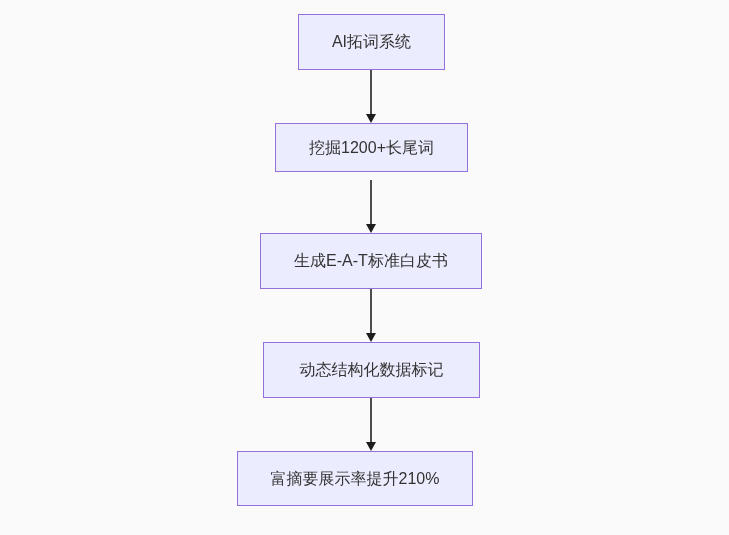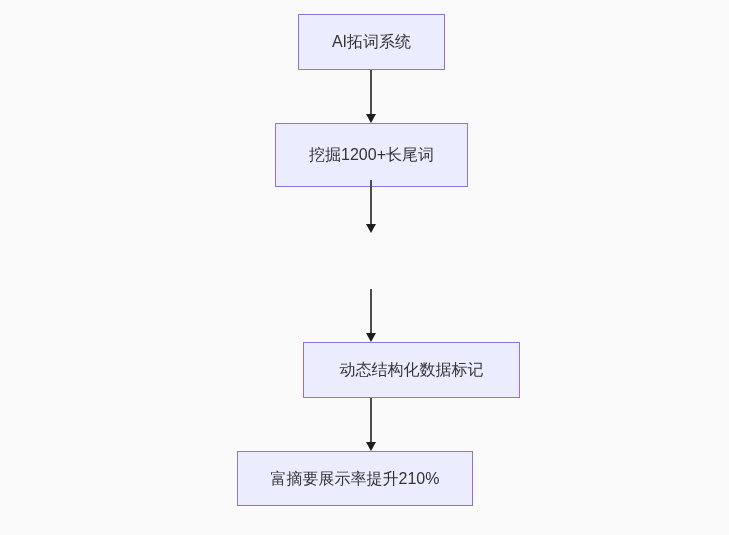--- a/index.html
+++ b/index.html
@@ -21,23 +21,23 @@
     background: #ECECFF;
     border: 1.5px solid #9370DB;
     display: flex;
     align-items: center;
     justify-content: center;
     color: #333333;
     font-size: 16px;
     line-height: 1.2;
   }
   .node-1 { left: 298px; top: 14px;  width: 147px; height: 56px; }
-  .node-2 { left: 275px; top: 123px; width: 193px; height: 64px; }
+  .node-2 { left: 275px; top: 123px; width: 193px; height: 49px; }
   .node-3 { left: 260px; top: 233px; width: 222px; height: 56px; }
-  .node-4 { left: 263px; top: 342px; width: 217px; height: 56px; margin-left: 40px; }
+  .node-4 { left: 263px; top: 342px; width: 217px; height: 56px; }
   .node-5 { left: 237px; top: 451px; width: 236px; height: 55px; }
 
   .edge {
     position: absolute;
     left: 366px;
     width: 10px;
   }
   .edge-1 { top: 70px;  height: 53px; }
   .edge-2 { top: 180px; height: 53px; }
   .edge-3 { top: 289px; height: 53px; }
@@ -78,20 +78,23 @@
 
   <div class="node node-2">
     <span>挖掘1200+长尾词</span>
   </div>
 
   <div class="edge edge-2">
     <div class="edge-line"></div>
     <div class="edge-head"></div>
   </div>
 
+  <div class="node node-3">
+    <span>生成E-A-T标准白皮书</span>
+  </div>
 
   <div class="edge edge-3">
     <div class="edge-line"></div>
     <div class="edge-head"></div>
   </div>
 
   <div class="node node-4">
     <span>动态结构化数据标记</span>
   </div>
 

